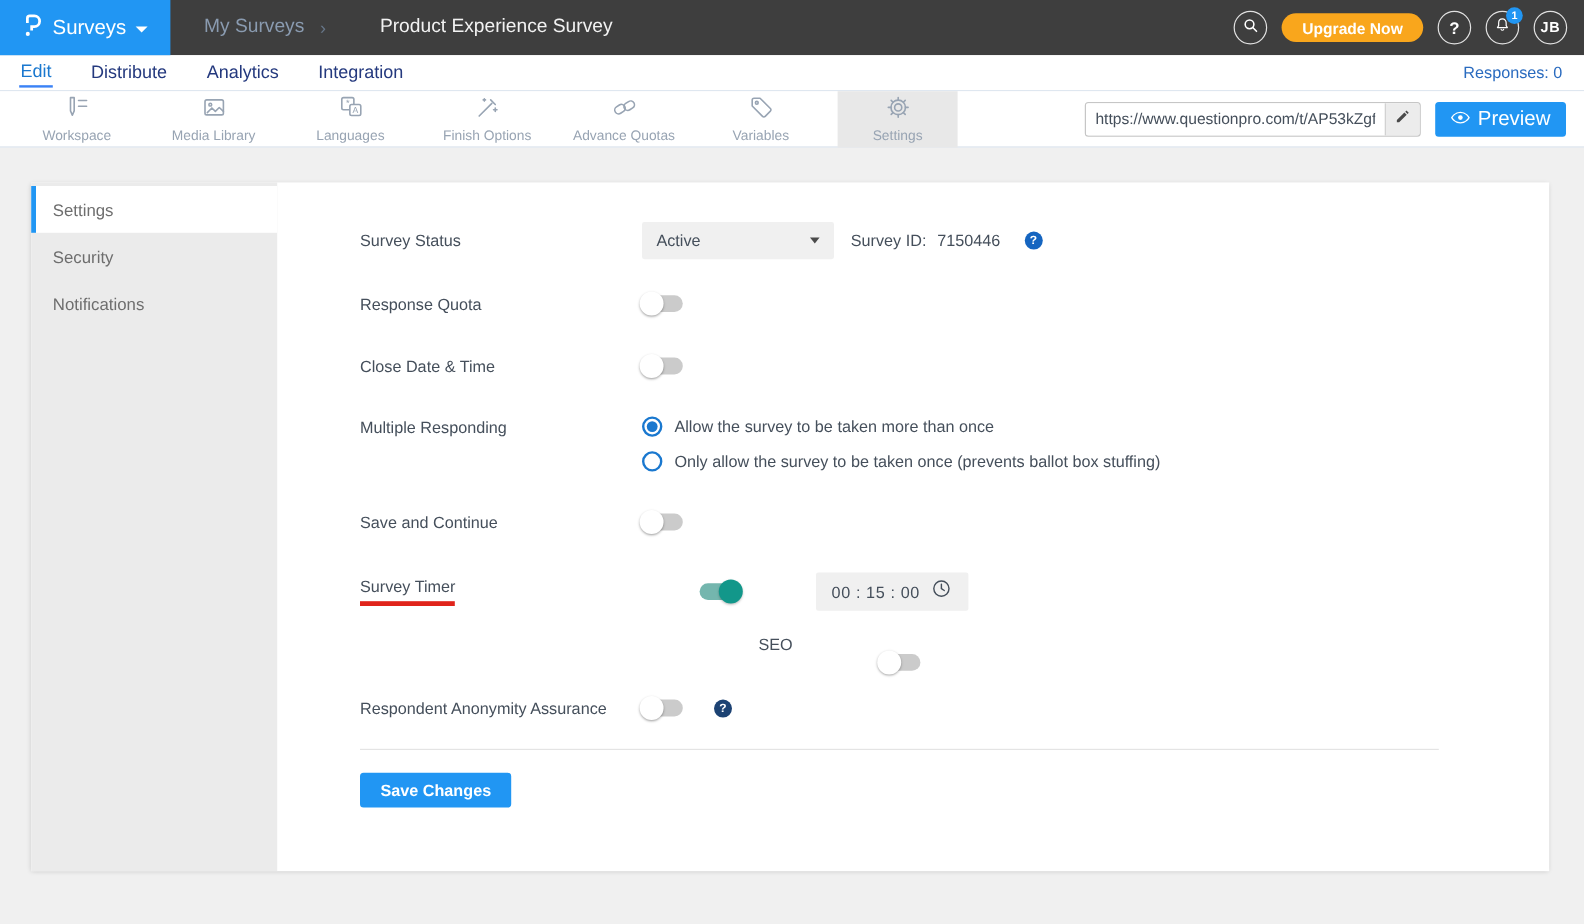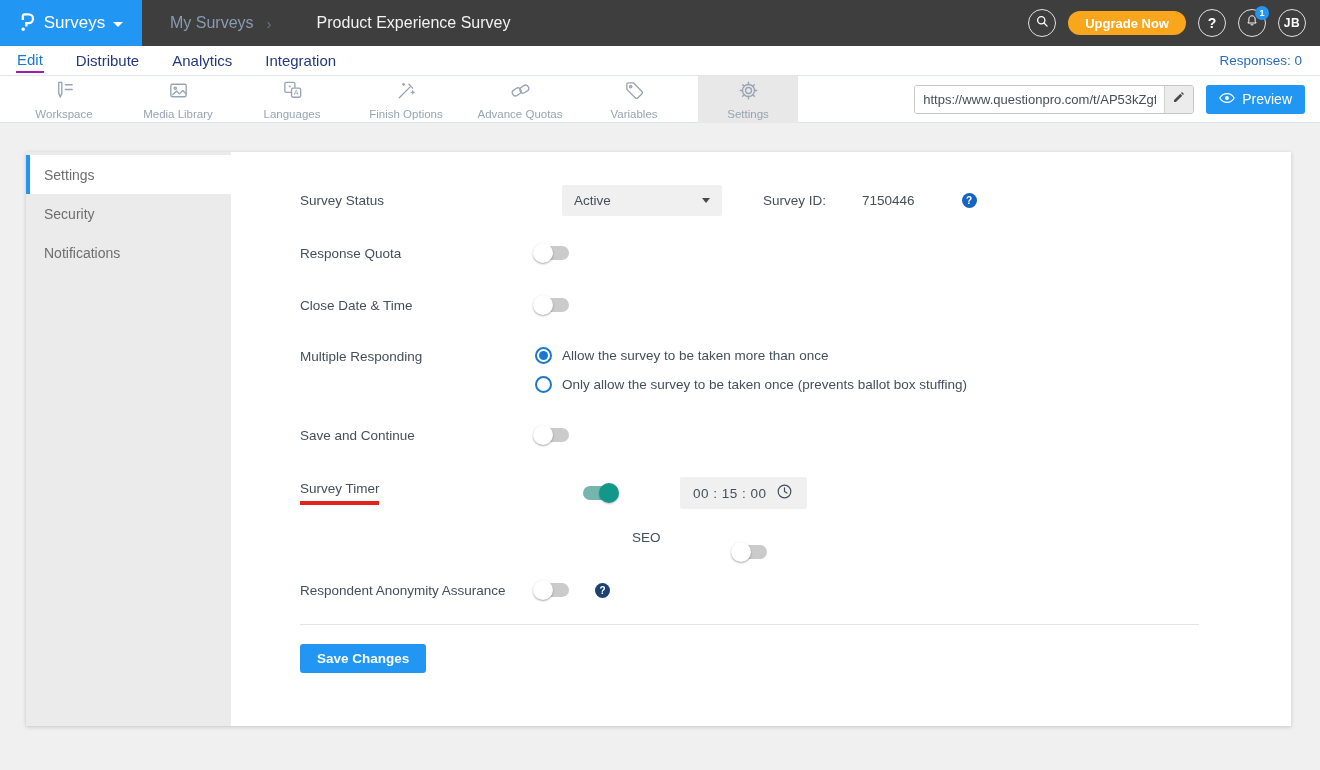--- a/index.html
+++ b/index.html
@@ -17,35 +17,35 @@
   .topbar-right { margin-left:auto; display:flex; align-items:center; gap:12px; margin-right:14px; }
   .circle-btn { width:28px; height:28px; border:1.5px solid #e2e2e2; border-radius:50%; display:flex; align-items:center; justify-content:center; color:#fff; cursor:pointer; position:relative; }
   .circle-btn .qmark { font-size:14px; font-weight:bold; color:#fff; }
   .upgrade-btn { height:24px; padding:0 17px; background:#f9a61c; border:none; border-radius:14px; color:#fff; font-size:13px; font-weight:bold; font-family:inherit; cursor:pointer; }
   .badge { position:absolute; top:-4px; right:-4px; min-width:14px; height:14px; border-radius:7px; background:#2196f3; color:#fff; font-size:9px; display:flex; align-items:center; justify-content:center; font-weight:bold; }
   .avatar-initials { font-size:12px; font-weight:bold; letter-spacing:.5px; }
 
   
   .tabs { height:30px; background:#fff; display:flex; align-items:center; padding:0 16px; border-bottom:1px solid #dfe7f0; }
   .tab { font-size:15px; color:#24397e; margin-right:31px; cursor:pointer; padding:2px 1px 3px; }
-  .tab.active { color:#1a78cf; border-bottom:2px solid #a21caf; }
+  .tab.active { color:#1a78cf; border-bottom:2px solid #3b82f6; }
   .responses { margin-left:auto; font-size:13.5px; color:#2a6bbf; margin-right:2px; }
 
   
   .toolbar { height:47px; background:#fff; border-bottom:1px solid #d9e2ec; display:flex; align-items:center; }
   .tbi { width:100px; height:47px; margin-left:14px; margin-right:0; display:flex; flex-direction:column; align-items:center; justify-content:center; gap:2px; cursor:pointer; }
   .tbi:first-child { margin-left:14px; }
   .tbi.active { background:#e8e8e8; }
   .tbi svg { width:23px; height:23px; stroke:#98a4b3; fill:none; stroke-width:1.4; stroke-linecap:round; stroke-linejoin:round; }
   .tbi .lbl { font-size:11.5px; color:#98a4b3; white-space:nowrap; }
   .toolbar-right { margin-left:auto; display:flex; align-items:center; gap:12px; margin-right:15px; }
   .url-box { width:280px; height:29px; border:1px solid #c6c6c6; border-radius:3px; background:#fff; display:flex; overflow:hidden; }
   .url-box input { flex:1; border:none; outline:none; font-family:inherit; font-size:13px; color:#454f5b; padding:0 8px; min-width:0; background:#fff; }
   .url-edit { width:29px; background:#ececec; border-left:1px solid #d2d2d2; display:flex; align-items:center; justify-content:center; cursor:pointer; }
-  .preview-btn { height:29px; padding:0 13px; background:#2196f3; border:none; border-radius:3px; color:#fff; font-size:14px; font-family:inherit; display:flex; align-items:center; gap:7px; cursor:pointer; }
+  .preview-btn { height:29px; padding:0 13px; background:#2196f3; border:none; border-radius:3px; color:#fff; font-size:17px; font-family:inherit; display:flex; align-items:center; gap:7px; cursor:pointer; }
 
   
   .card { width:1265px; height:574px; margin:29px 0 0 26px; background:#fff; box-shadow:0 1px 4px rgba(0,0,0,.18); display:flex; }
   .sidebar { width:205px; background:#ebebeb; padding-top:3px; }
   .side-item { height:39px; display:flex; align-items:center; padding-left:18px; font-size:14px; color:#6e6e6e; cursor:pointer; }
   .side-item.active { background:#fff; border-left:4px solid #2196f3; padding-left:14px; }
 
   .content { flex:1; padding:33px 92px 0 69px; }
   .row { display:flex; align-items:center; }
   .label-cell { width:235px; flex-shrink:0; font-size:13.5px; color:#454f5b; }
@@ -68,21 +68,21 @@
   .radio { width:17px; height:17px; border:2px solid #1a78cf; border-radius:50%; background:#fff; flex-shrink:0; }
   .radio.sel::after { content:''; display:block; width:9px; height:9px; margin:2px; border-radius:50%; background:#1a78cf; }
   .radio-label { font-size:13.5px; color:#454f5b; }
 
   .time-field { width:127px; height:32px; background:#f0f0f0; border-radius:2px; margin-left:15px; display:flex; align-items:center; justify-content:space-between; padding:16px 13px; cursor:pointer; }
   .time-text { font-size:13.5px; color:#454f5b; letter-spacing:.5px; }
 
   .divider { height:1px; background:#e4e4e4; margin-top:24px; }
   .save-btn { margin-top:19px; padding:0 17px; height:29px; background:#2196f3; border:none; border-radius:3px; color:#fff; font-size:13.5px; font-weight:600; font-family:inherit; cursor:pointer; }
 
-  .mb-status { margin-bottom:27px;gap:27px; }
+  .mb-status { margin-bottom:27px; }
   .mb-row { margin-bottom:32px; }
   .mb-seo { margin-bottom:30px;flex-direction:column; }
   .row-h { height:20px; }
 </style>
 </head>
 <body>
 
 <header class="topbar">
   <div class="logo-area">
     <span>

